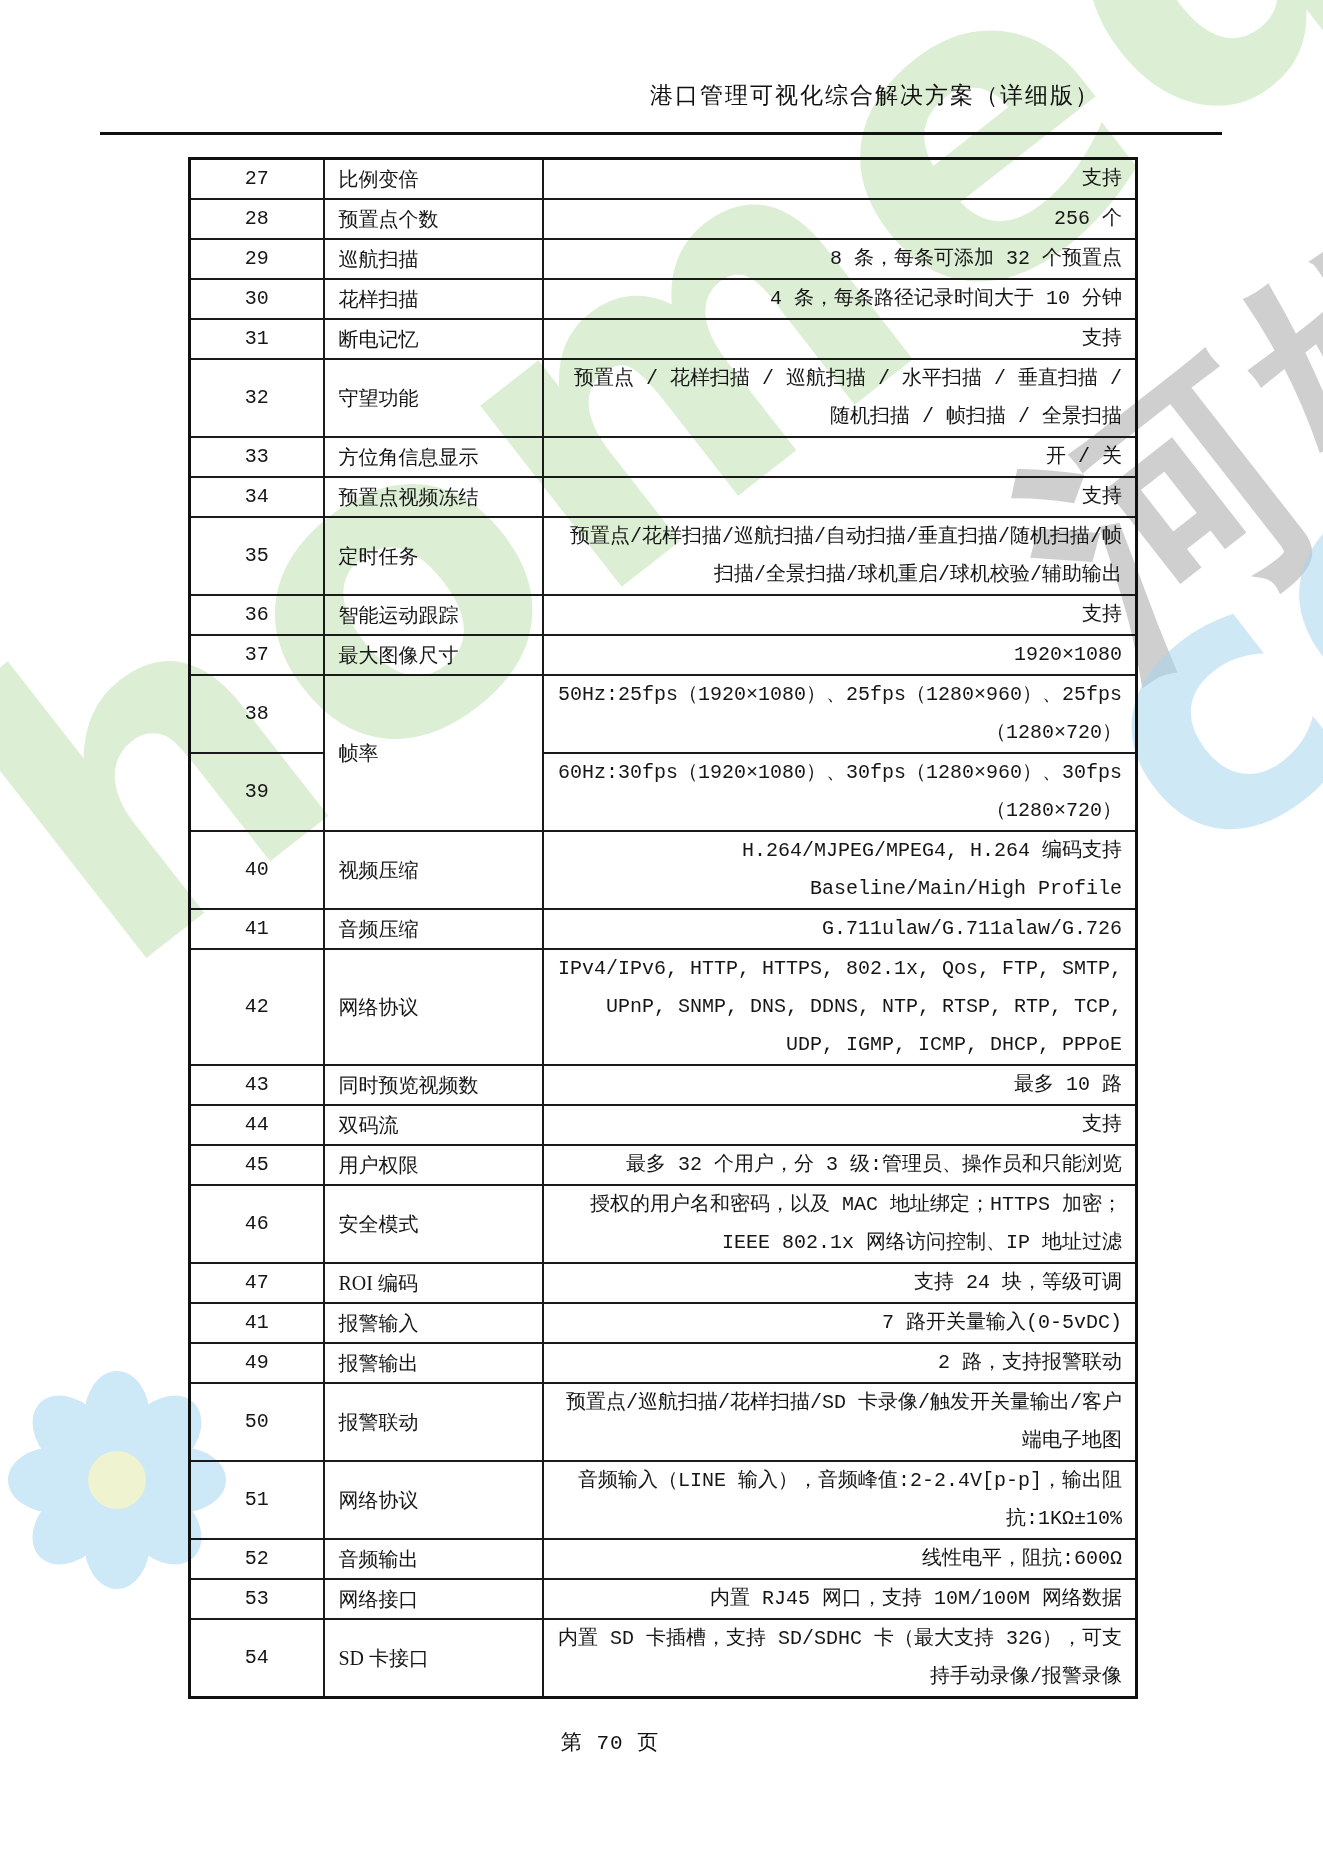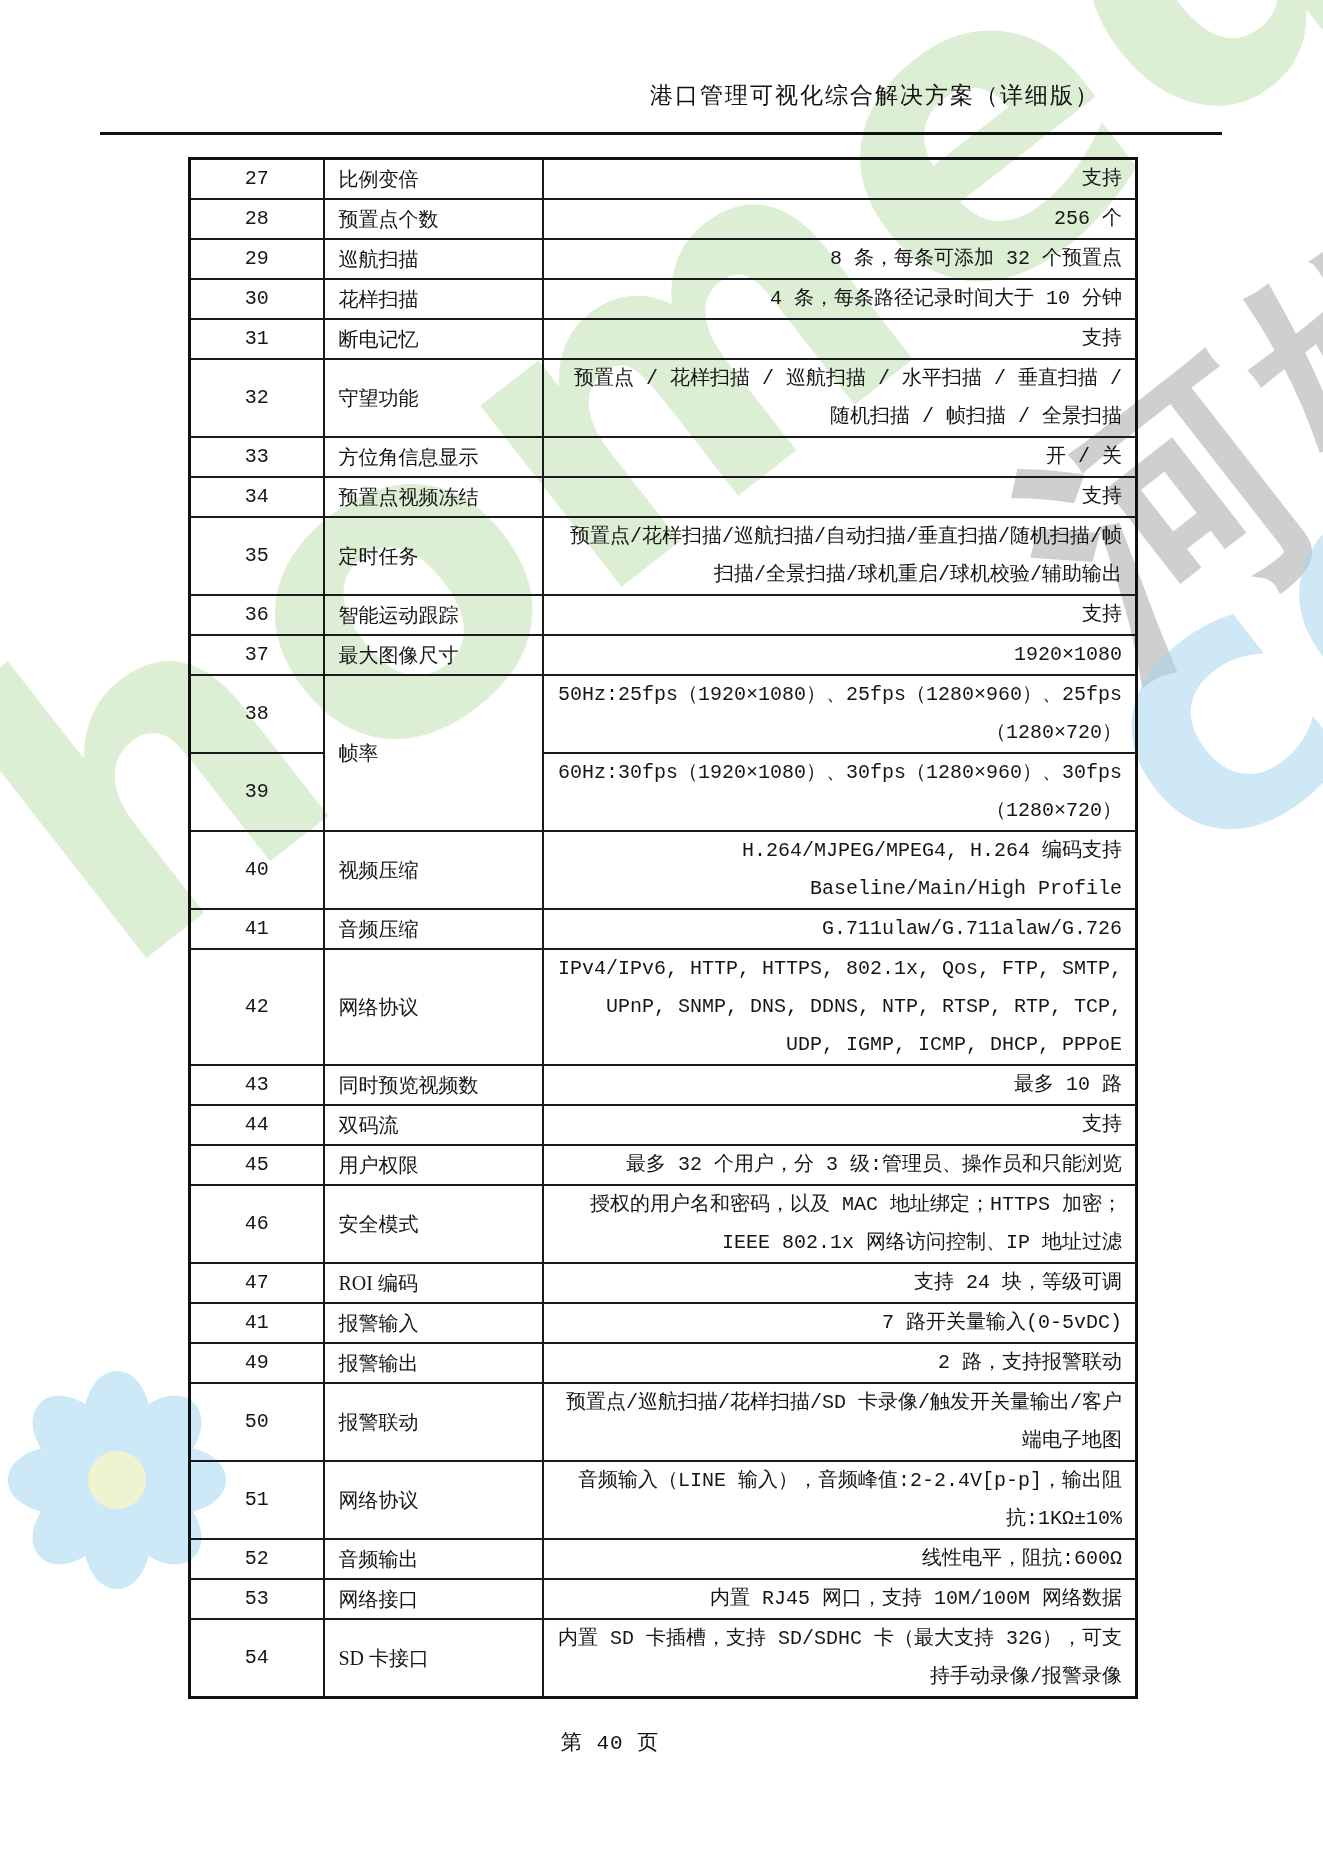--- a/index.html
+++ b/index.html
@@ -213,14 +213,14 @@
           <td class="c-val">内置 RJ45 网口，支持 10M/100M 网络数据</td>
         </tr>
         <tr>
           <td class="c-no">54</td>
           <td class="c-name">SD 卡接口</td>
           <td class="c-val">内置 SD 卡插槽，支持 SD/SDHC 卡（最大支持 32G），可支持手动录像/报警录像</td>
         </tr>
       </tbody>
   </table>
 
-  <div class="footer">第 40 页</div>
+  <div class="footer">第 70 页</div>
 </div>
 
 </body></html>

